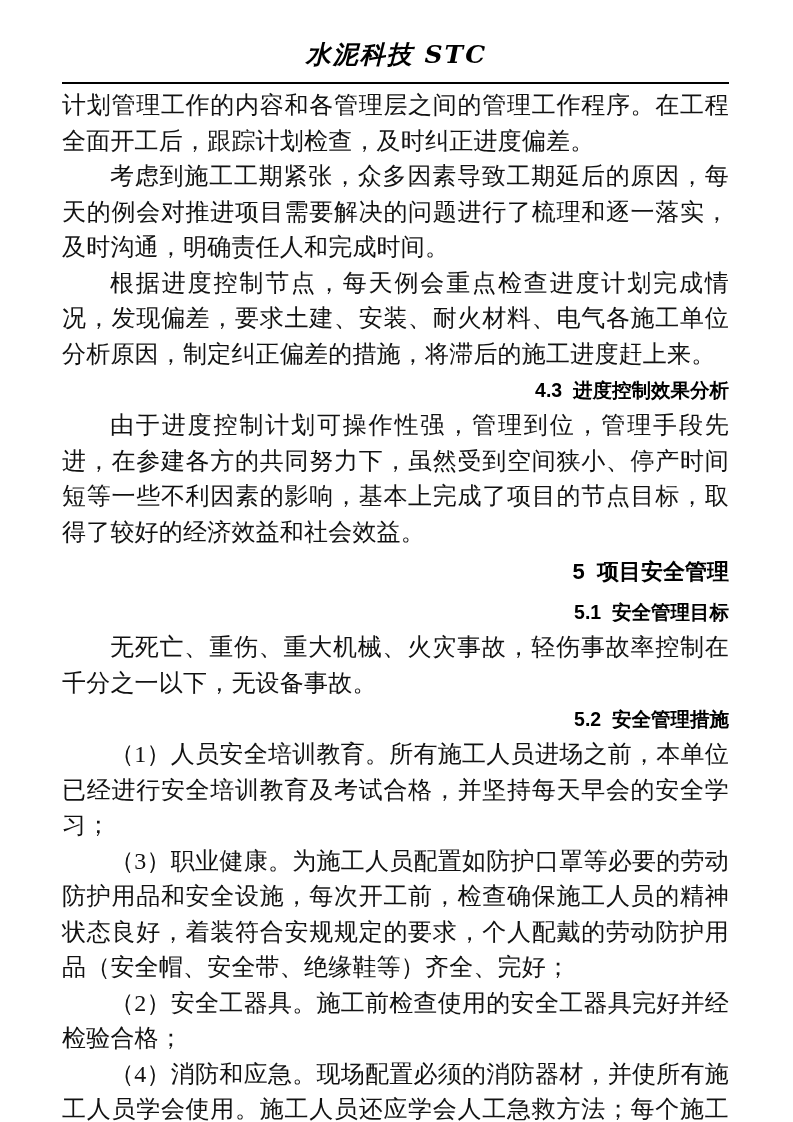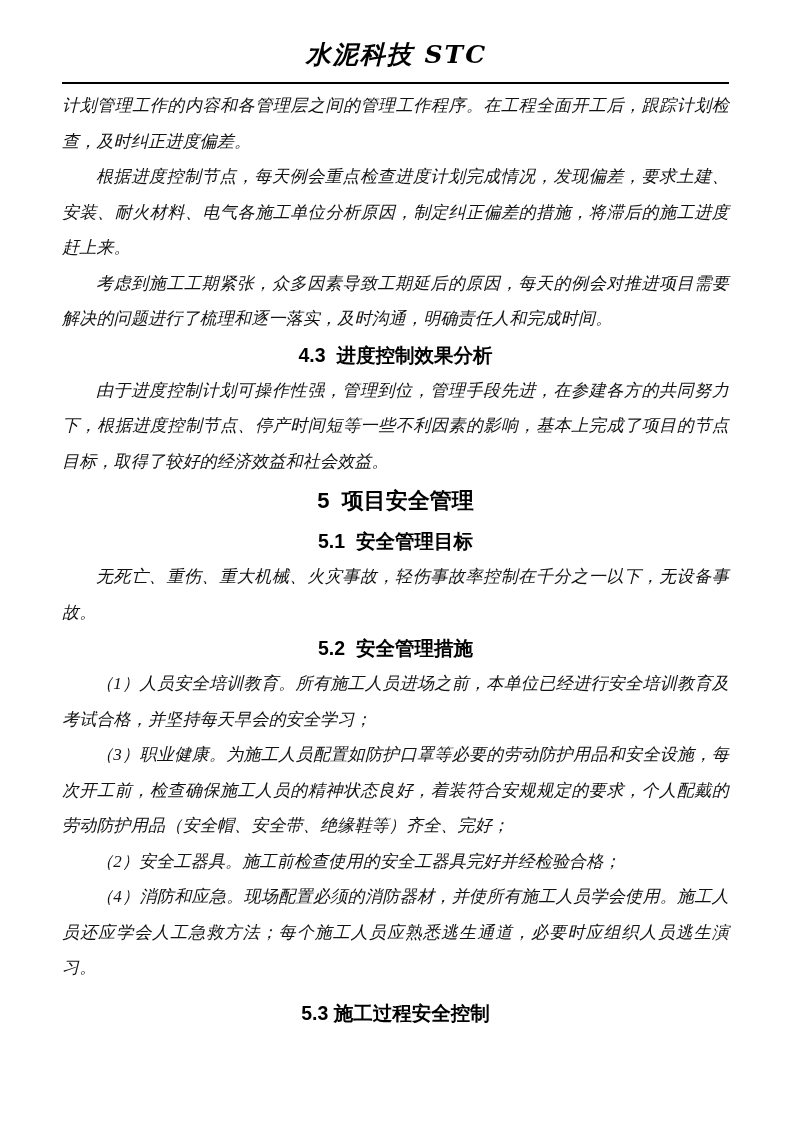--- a/index.html
+++ b/index.html
@@ -26,34 +26,33 @@
     margin:10px 64px 0 62px;
     border-top:2.5px solid #000;
     height:0;
   }
   .content {
     margin:4px 64px 0 62px;
     text-align:justify;
   }
   .content p {
     margin:0;
-    font-size:17px;
+    font-size:24px;
     line-height:35.5px;
     letter-spacing:0.2px;
     text-indent:2em;
-    font-style:italic;
   }
   .content p.noindent { text-indent:0; }
   .content h1, .content h2 {
     margin:0;
     font-family:"Liberation Sans","DejaVu Sans",sans-serif;
     font-weight:700;
     color:#000;
     white-space:pre-wrap;
-    text-align:center;
+    text-align:right;
   }
   .content h2 { font-size:19.5px; line-height:36px; }
   .content h1 { font-size:22px;   line-height:44px; }
   .content h2.last-heading { margin-top:9px; }
   .footer {
     position:absolute;
     left:62px; right:64px; top:1048px;
   }
   .footer-rule-svg { display:block; width:100%; height:9px; }
   .footer-texts {
@@ -78,24 +77,24 @@
 
 <div class="page">
 
   <div>
     <div class="journal-title">水泥科技 STC</div>
     <div class="header-rule"></div>
   </div>
 
   <div class="content">
     <p class="noindent">计划管理工作的内容和各管理层之间的管理工作程序。在工程全面开工后，跟踪计划检查，及时纠正进度偏差。</p>
+    <p>考虑到施工工期紧张，众多因素导致工期延后的原因，每天的例会对推进项目需要解决的问题进行了梳理和逐一落实，及时沟通，明确责任人和完成时间。</p>
     <p>根据进度控制节点，每天例会重点检查进度计划完成情况，发现偏差，要求土建、安装、耐火材料、电气各施工单位分析原因，制定纠正偏差的措施，将滞后的施工进度赶上来。</p>
-    <p>考虑到施工工期紧张，众多因素导致工期延后的原因，每天的例会对推进项目需要解决的问题进行了梳理和逐一落实，及时沟通，明确责任人和完成时间。</p>
     <h2>4.3  进度控制效果分析</h2>
-    <p>由于进度控制计划可操作性强，管理到位，管理手段先进，在参建各方的共同努力下，根据进度控制节点、停产时间短等一些不利因素的影响，基本上完成了项目的节点目标，取得了较好的经济效益和社会效益。</p>
+    <p>由于进度控制计划可操作性强，管理到位，管理手段先进，在参建各方的共同努力下，虽然受到空间狭小、停产时间短等一些不利因素的影响，基本上完成了项目的节点目标，取得了较好的经济效益和社会效益。</p>
     <h1>5  项目安全管理</h1>
     <h2>5.1  安全管理目标</h2>
     <p>无死亡、重伤、重大机械、火灾事故，轻伤事故率控制在千分之一以下，无设备事故。</p>
     <h2>5.2  安全管理措施</h2>
     <p>（1）人员安全培训教育。所有施工人员进场之前，本单位已经进行安全培训教育及考试合格，并坚持每天早会的安全学习；</p>
     <p>（3）职业健康。为施工人员配置如防护口罩等必要的劳动防护用品和安全设施，每次开工前，检查确保施工人员的精神状态良好，着装符合安规规定的要求，个人配戴的劳动防护用品（安全帽、安全带、绝缘鞋等）齐全、完好；</p>
     <p>（2）安全工器具。施工前检查使用的安全工器具完好并经检验合格；</p>
     <p>（4）消防和应急。现场配置必须的消防器材，并使所有施工人员学会使用。施工人员还应学会人工急救方法；每个施工人员应熟悉逃生通道，必要时应组织人员逃生演习。</p>
     <h2 class="last-heading">5.3 施工过程安全控制</h2>
   </div>

